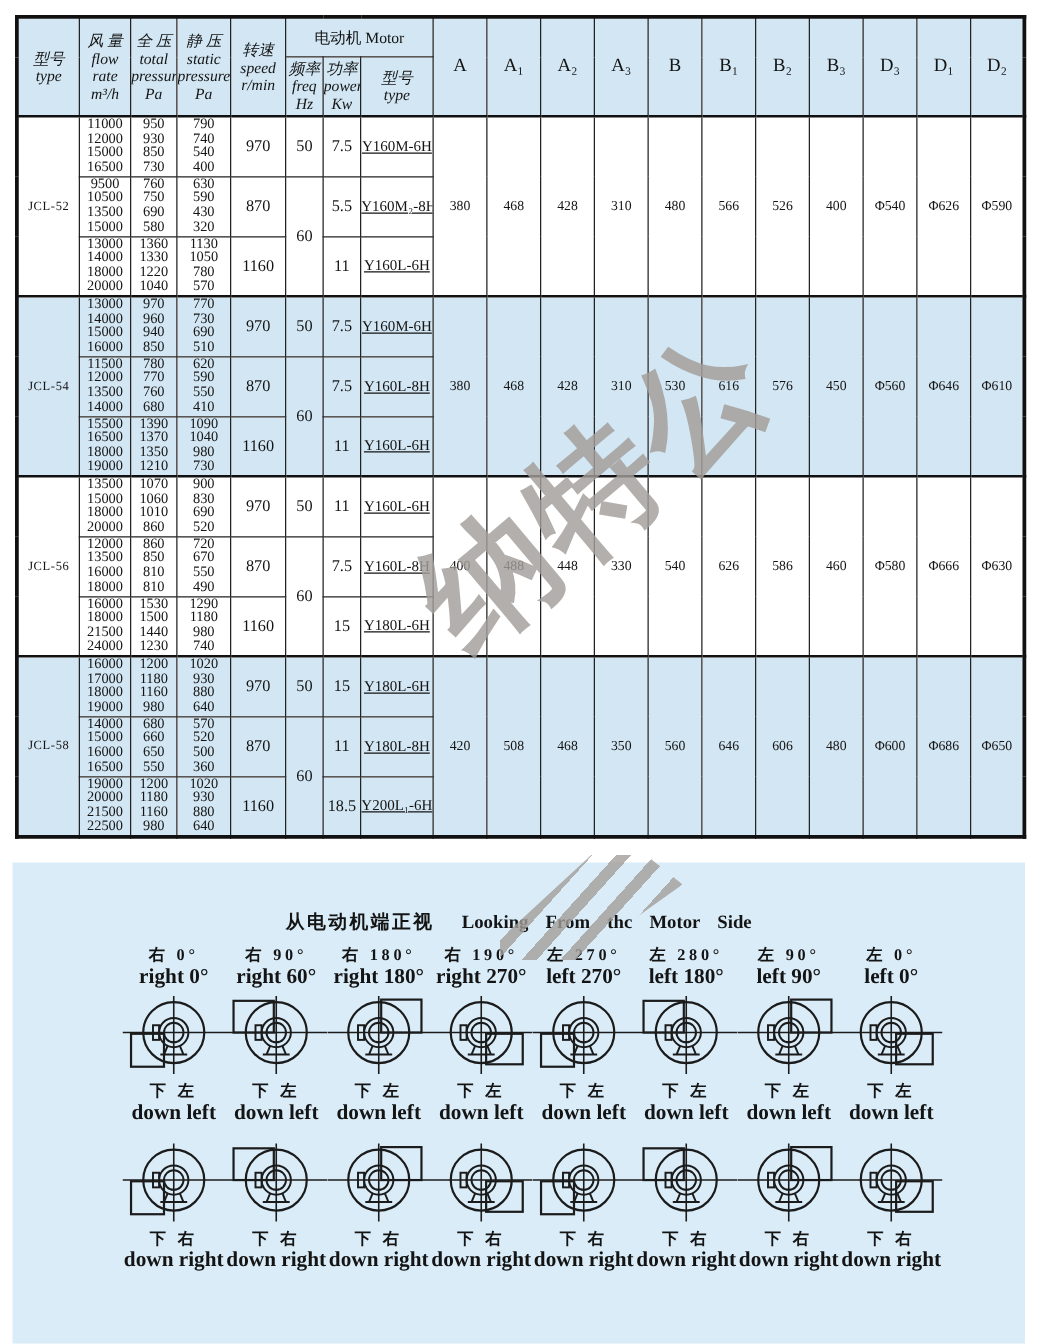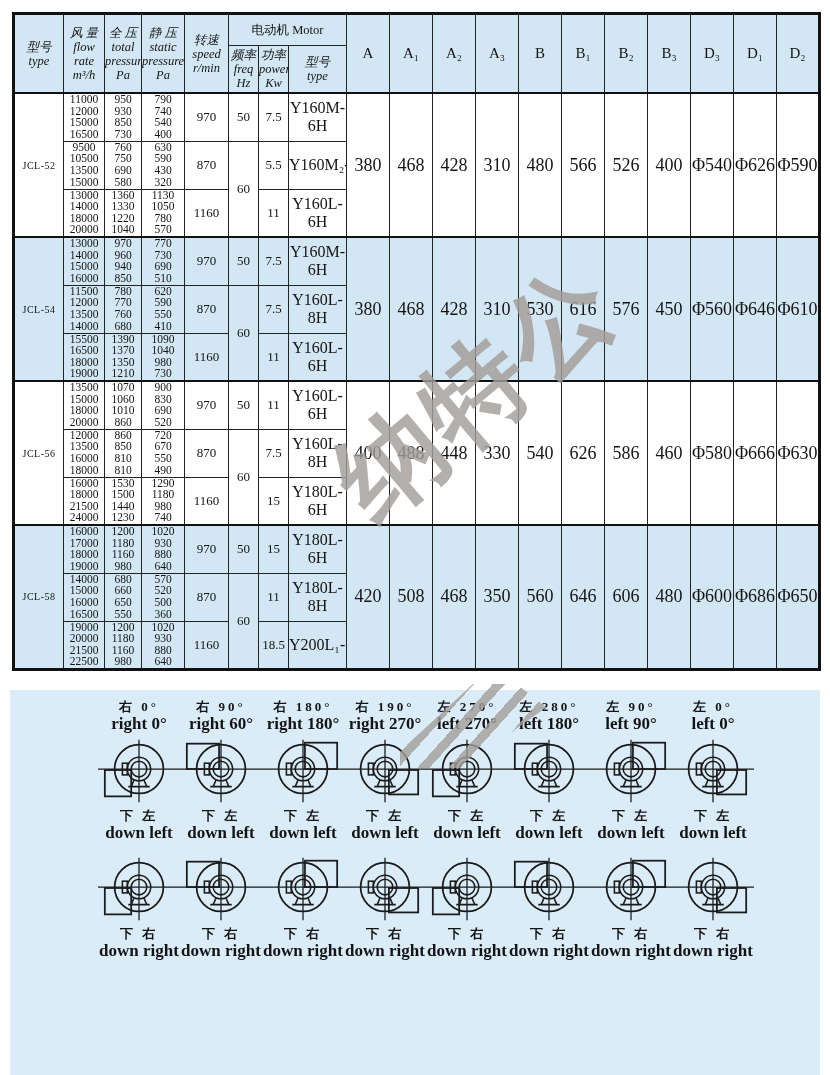--- a/index.html
+++ b/index.html
@@ -21,22 +21,22 @@
   thead tr.h1 th{height:30px;}
   thead tr.h2 th{height:46px;}
   thead th{font-weight:normal;font-size:12.5px;line-height:1.12;background:#d2e6f3;border-bottom:2px solid #111;}
   .multiline{white-space:pre-line;font-style:italic;}
   th.dimh{font-size:15px;}
   tbody td{font-size:13px;}
   tbody tr{height:48px;}
   td.stack{font-size:11.5px;line-height:11.6px;white-space:pre-line;margin-left:32px;}
   td.model{font-size:10px;letter-spacing:.5px;}
   td.num{font-size:13px;}
-  td.motor{font-size:16px;}
-  td.dim{font-size:18px;}
+  td.motor{font-size:12px;text-decoration:underline;}
+  td.dim{font-size:11px;}
   tr.shaded td{background:#d2e6f3;}
   tr.plain td{background:#ffffff;}
   tr.block-start td{border-top:2.4px solid #111;}
   
   .watermark{
     position:absolute;left:352px;top:428px;z-index:6;pointer-events:none;
     font-size:104px;font-weight:bold;letter-spacing:5px;white-space:nowrap;
     color:#a39e9a;opacity:.82;transform:rotate(-40deg);transform-origin:0 50%;
   }
   .watermark-frag{
@@ -397,20 +397,24 @@
           <td class="motor">Y200L₁-6H</td>
         </tr>
       </tbody>
   </table>
 </div>
 
 <div class="watermark">纳特公</div>
 <div class="watermark-frag"></div>
 
 <div class="panel">
+  <div class="panel-title">
+    <span class="zh">从电动机端正视</span>
+    <span class="en">Looking  From  thc  Motor  Side</span>
+  </div>
   <div class="orient-grid" id="orient-grid">
       <div class="orient-col">
         <div class="o-zh">右  0°</div>
         <div class="o-en">right 0°</div>
         <div class="o-icon">
           <svg width="82" height="68" viewBox="0 0 84 68" fill="none" stroke="#1b1b1b">
             <g stroke-width="1.3">
               <line x1="0" y1="32" x2="84" y2="32"></line>
               <line x1="42" y1="2" x2="42" y2="66"></line>
             </g>

